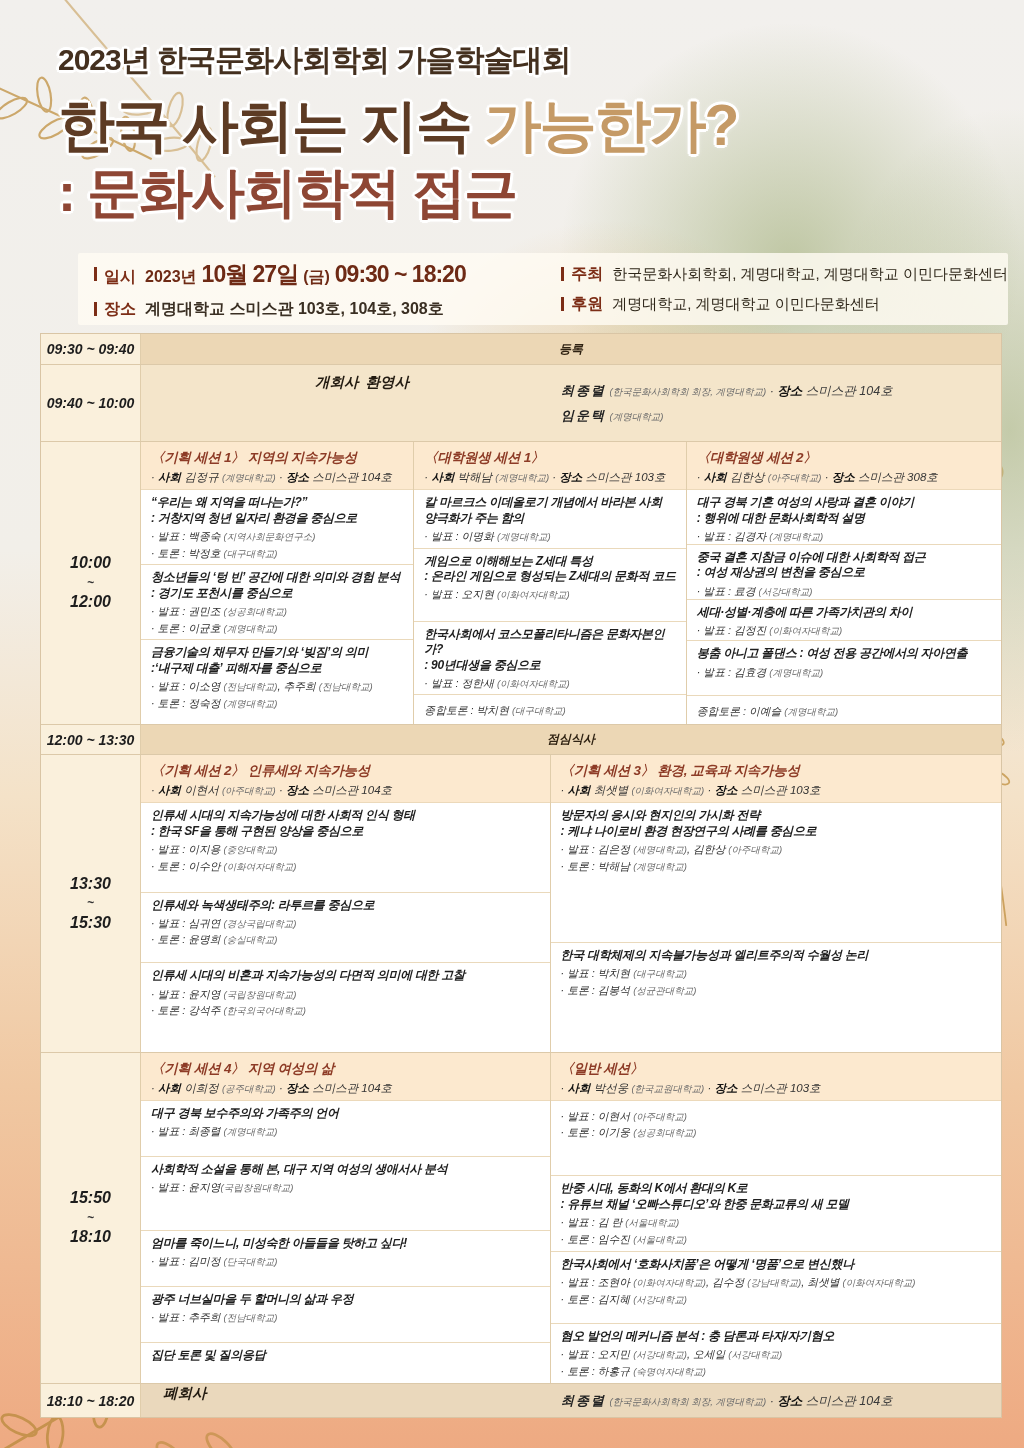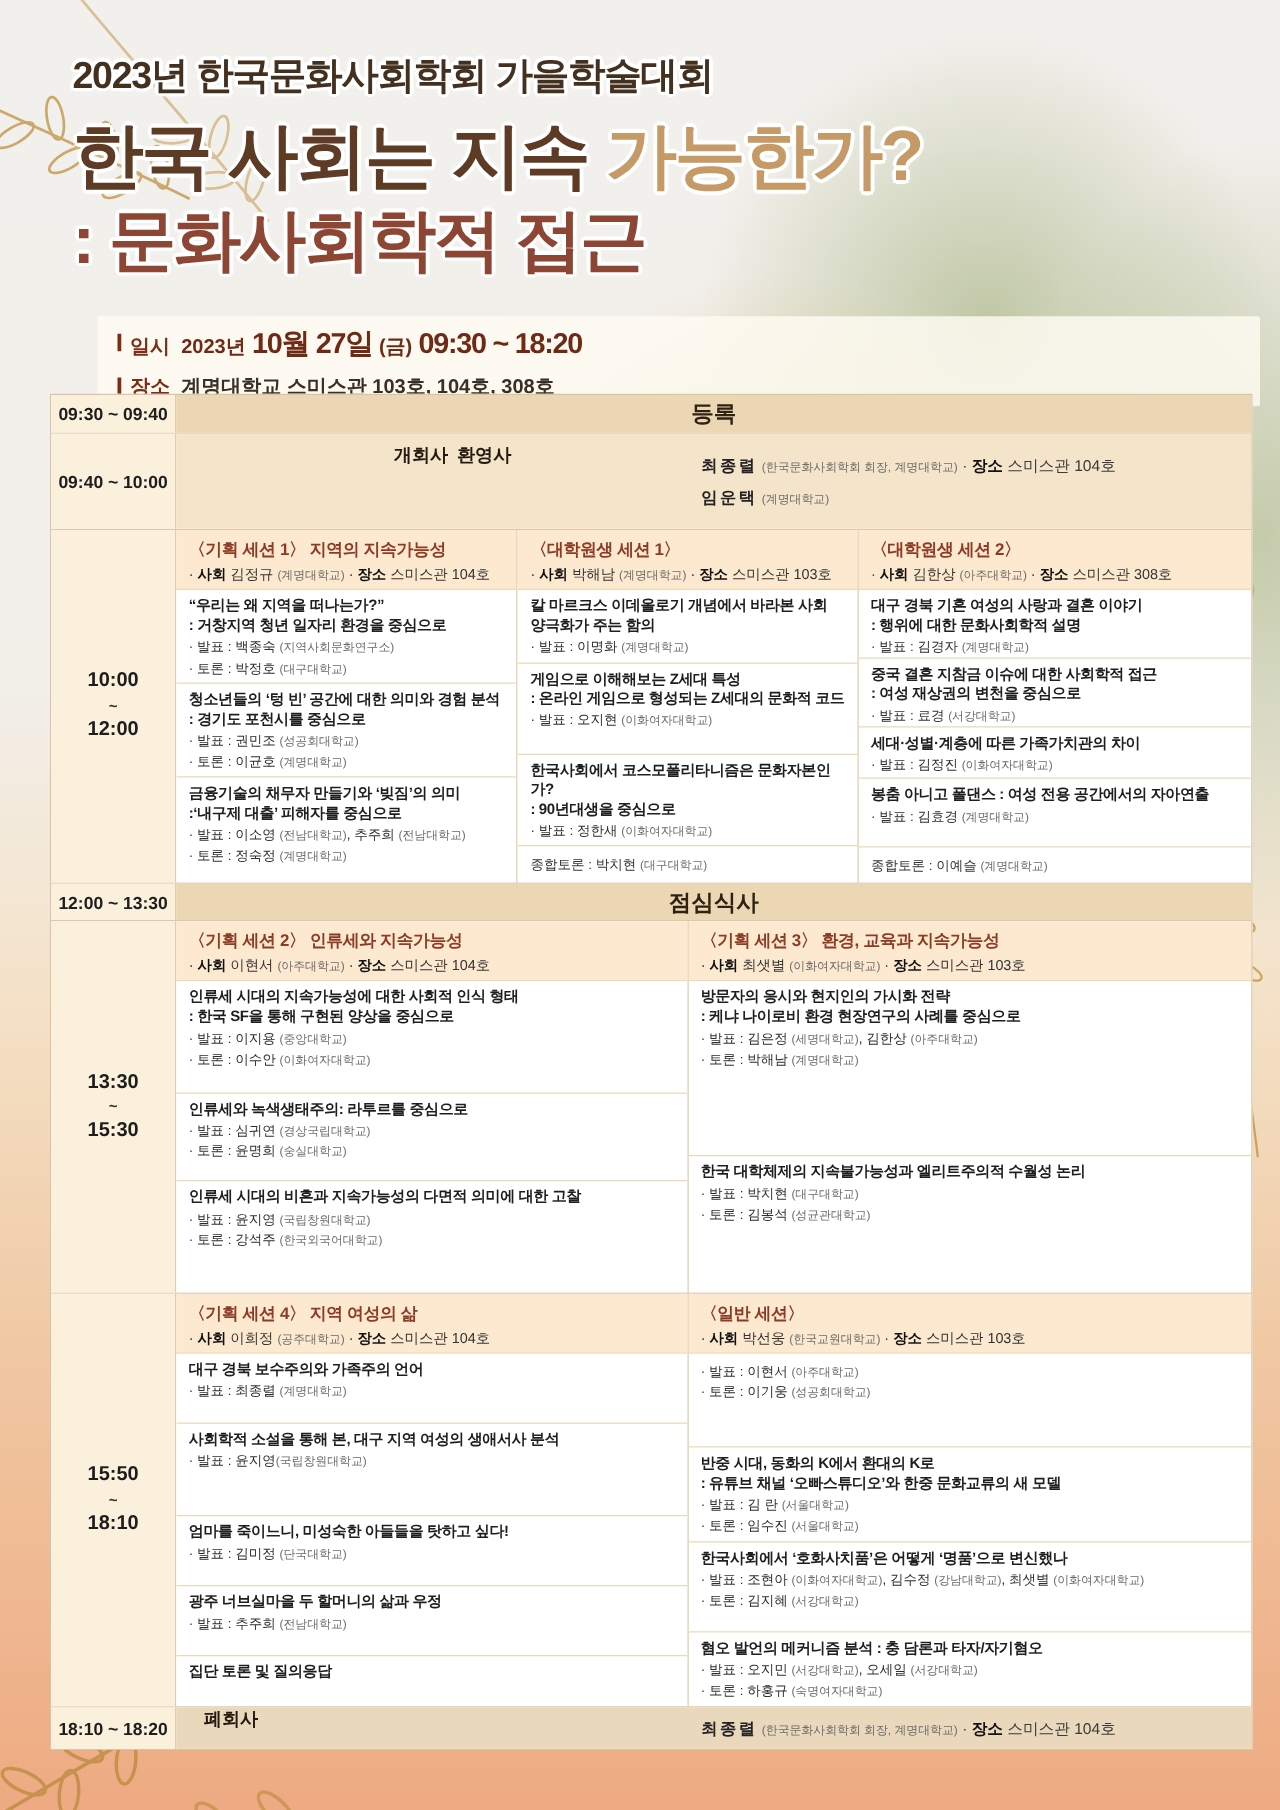--- a/index.html
+++ b/index.html
@@ -43,28 +43,28 @@
   .info-col.right{flex:1;}
   .info-row{display:flex;align-items:baseline;white-space:nowrap;}
   .bar{display:inline-block;width:3px;height:14px;background:#7c2d16;margin-right:7px;align-self:center;}
   .ilabel{font-size:16px;font-weight:800;color:#7c2d16;margin-right:9px;}
   .dt-year,.dt-day{font-size:16px;font-weight:700;color:#6e2a15;margin-right:5px;}
   .dt-big{font-size:23px;font-weight:800;color:#6e2a15;margin-right:5px;letter-spacing:-1px;}
   .loc{font-size:16px;font-weight:700;color:#3a2f23;}
   .orgs{font-size:15px;font-weight:500;color:#2e2619;}
 
   
-  .schedule{position:absolute;left:40px;top:315px;width:960px;z-index:3;border:1px solid #d9c5a5;background:#fff;}
+  .schedule{position:absolute;left:40px;top:333px;width:960px;z-index:3;border:1px solid #d9c5a5;background:#fff;font-style:italic;}
   .srow{display:flex;box-sizing:border-box;}
   .srow + .srow{border-top:1px solid #dcc9a9;}
   .time{flex:0 0 100px;width:100px;background:#faf0dc;border-right:1px solid #e0cdab;display:flex;align-items:center;justify-content:center;font-size:14px;font-weight:600;color:#1d1d1d;box-sizing:border-box;}
   .time.stacked{flex-direction:column;font-size:16px;line-height:1.4;}
   .time .tilde{font-size:12px;color:#333;}
   .cell{flex:1;box-sizing:border-box;}
-  .banner-cell{display:flex;align-items:center;justify-content:center;font-size:18px;font-weight:800;color:#2f2212;background:#ecd7b5;}
+  .banner-cell{display:flex;align-items:center;justify-content:center;font-size:12px;font-weight:800;color:#2f2212;background:#ecd7b5;}
   .opening-cell{display:flex;background:#f4e5ca;padding:8px 0 8px 22px;}
   .op-left{width:398px;display:flex;flex-direction:row;justify-content:center;gap:7px;}
   .op-title{font-size:14.5px;font-weight:800;color:#221a10;}
   .op-right{flex:1;display:flex;flex-direction:column;justify-content:center;gap:7px;}
   .op-speaker{font-size:12.5px;color:#3a3a3a;}
   .sp-name{font-size:13px;letter-spacing:2px;color:#222;font-weight:600;}
   .plabel{font-size:12.5px;color:#111;font-weight:800;}
   .pval{font-size:12.5px;color:#3a3a3a;}
   .closing-cell{display:flex;background:#ead8bc;padding-left:22px;}
   .closing-cell .op-title{width:398px;}
@@ -154,20 +154,32 @@
         <span class="dt-big">10월 27일</span>
         <span class="dt-day">(금)</span>
         <span class="dt-big">09:30 ~ 18:20</span>
       </div>
       <div class="info-row">
         <span class="bar"></span>
         <span class="ilabel">장소</span>
         <span class="loc">계명대학교 스미스관 103호, 104호, 308호</span>
       </div>
     </div>
+    <div class="info-col right">
+      <div class="info-row">
+        <span class="bar"></span>
+        <span class="ilabel">주최</span>
+        <span class="orgs">한국문화사회학회, 계명대학교, 계명대학교 이민다문화센터</span>
+      </div>
+      <div class="info-row">
+        <span class="bar"></span>
+        <span class="ilabel">후원</span>
+        <span class="orgs">계명대학교, 계명대학교 이민다문화센터</span>
+      </div>
+    </div>
   </div>
 
   <div class="schedule">
       <div class="srow banner" style="height: 30px;">
         <div class="time">09:30 ~ 09:40</div>
         <div class="cell banner-cell">등록</div>
       </div>
       <div class="srow opening" style="height: 77px;">
         <div class="time">09:40 ~ 10:00</div>
         <div class="cell opening-cell">

